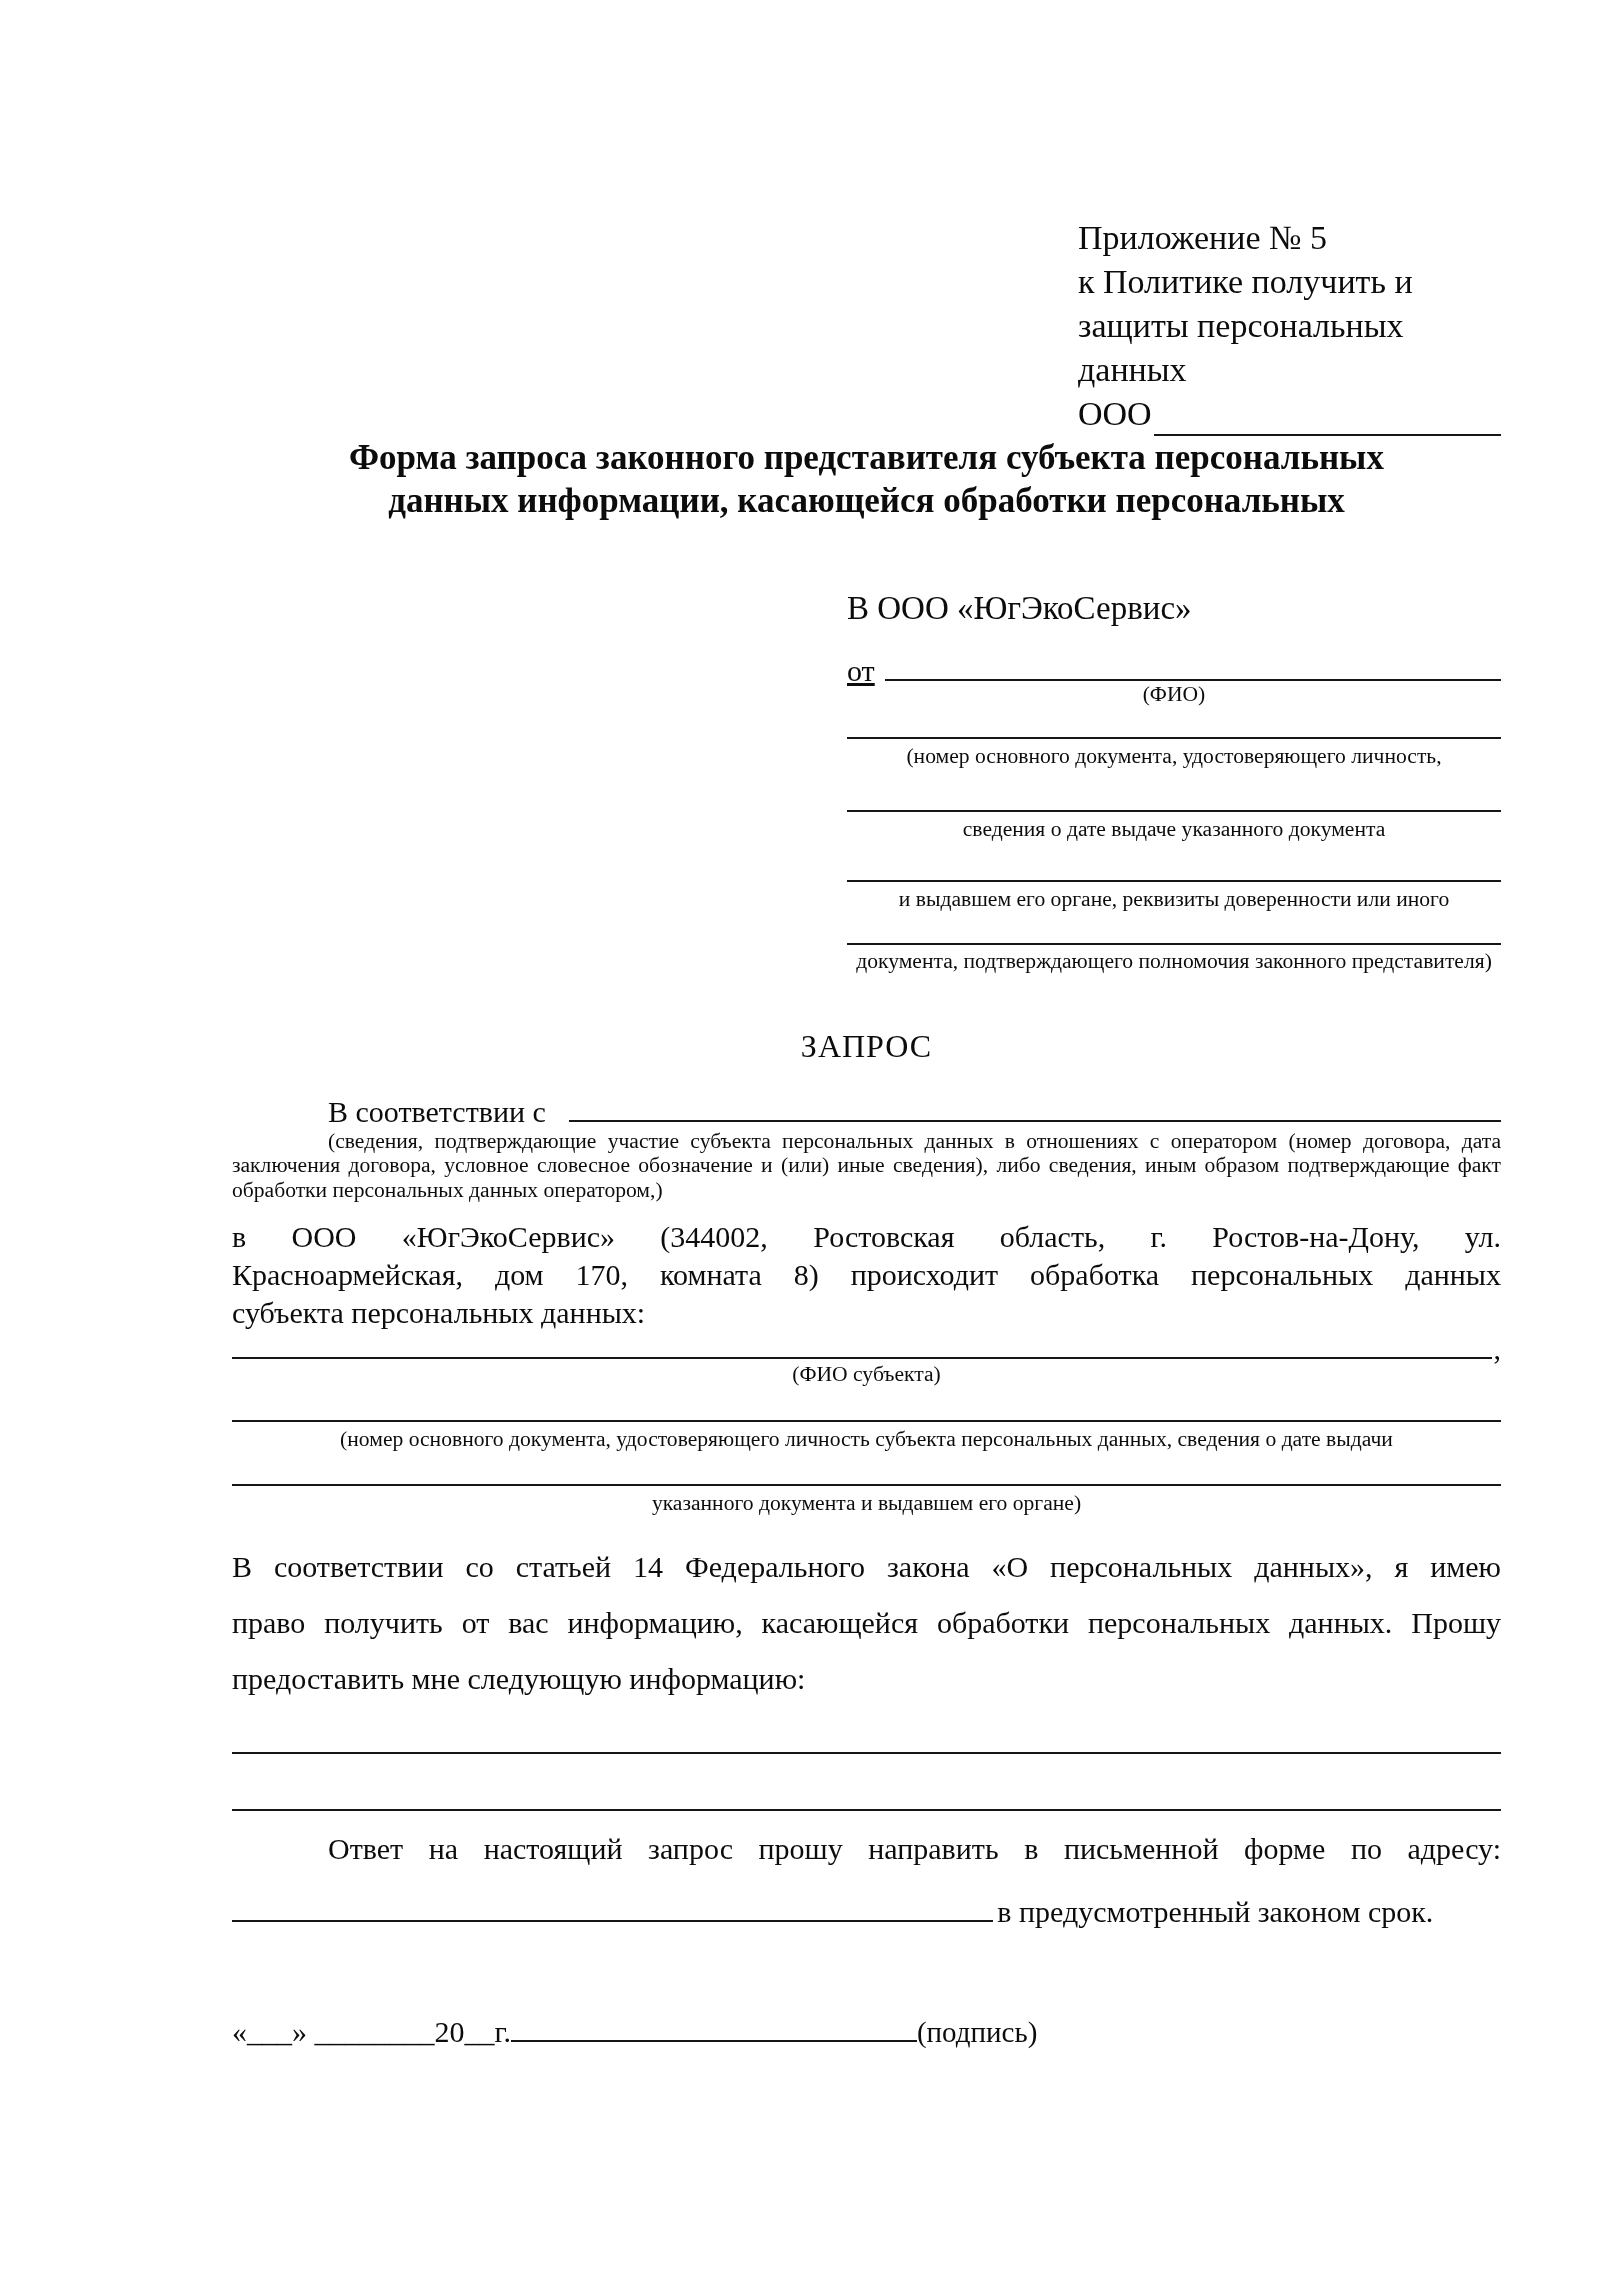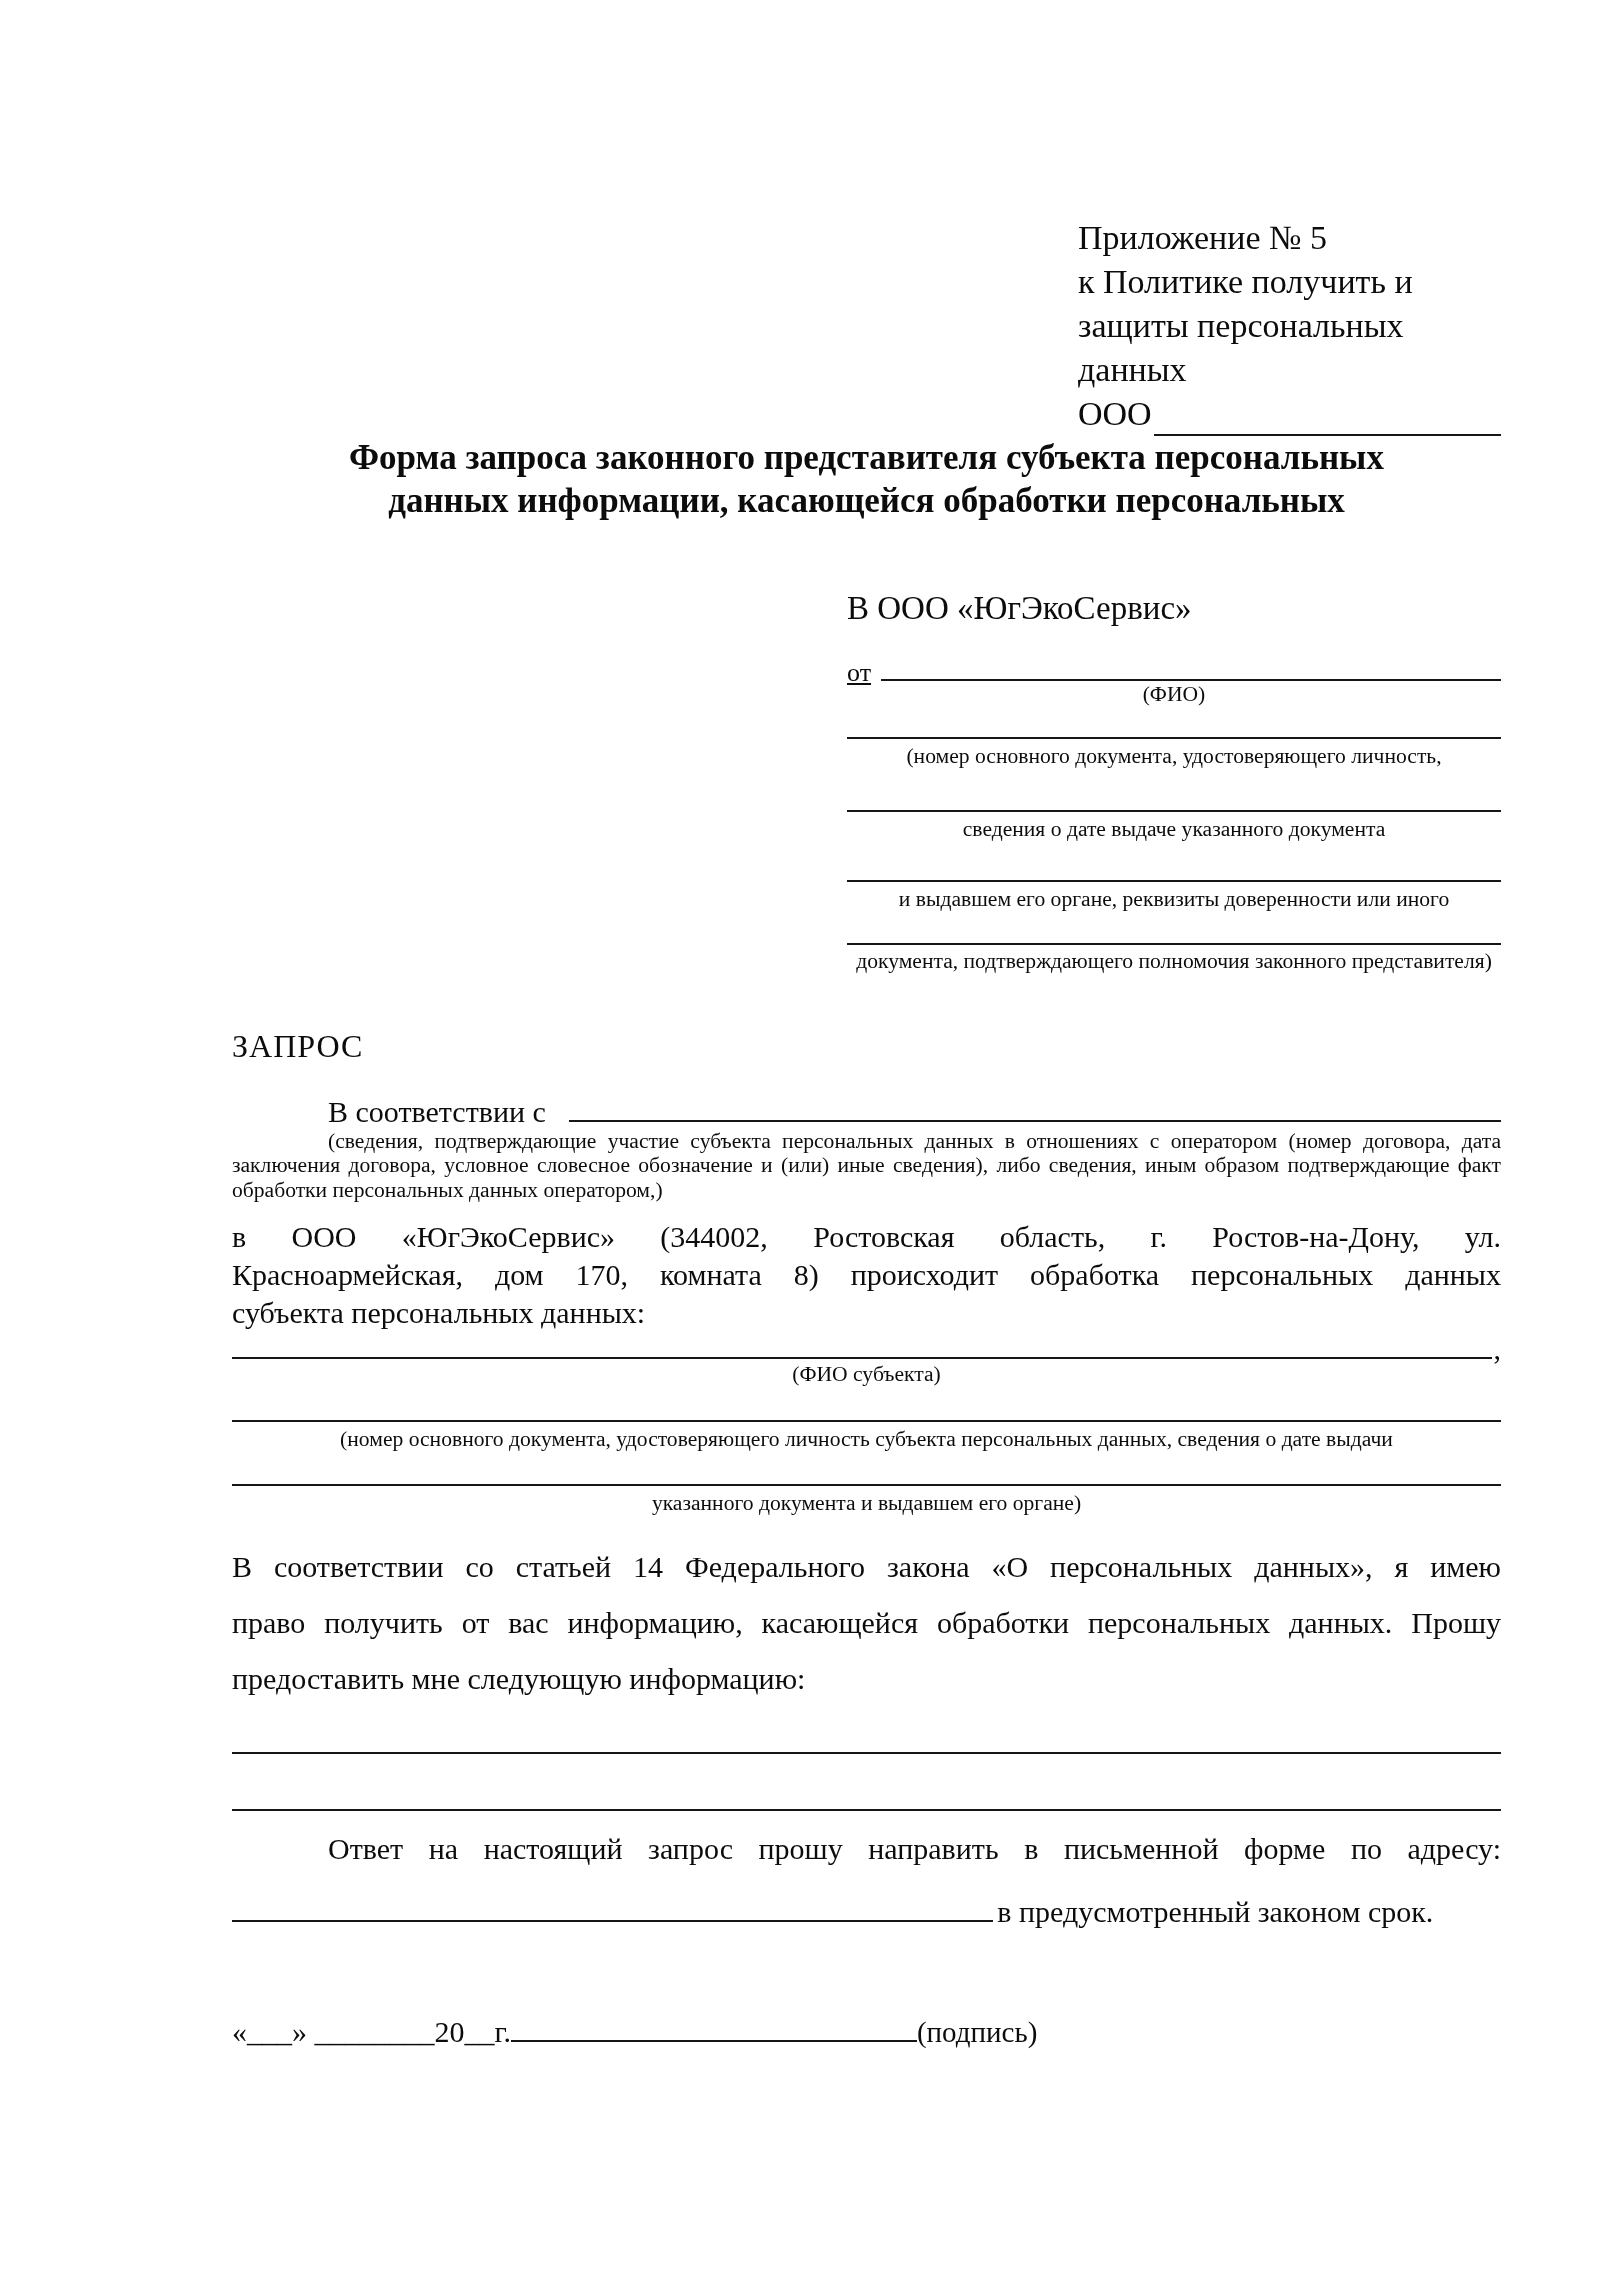--- a/index.html
+++ b/index.html
@@ -21,27 +21,27 @@
 
   
   .doc-title {
     margin-top: 0; font-size: 35px; font-weight: bold;
     line-height: 43px; text-align: center;
   }
 
   
   .addressee { width: 654px; margin-left: auto; margin-top: 67px; }
   .addr-to { font-size: 33px; line-height: 39px; }
-  .from-row { display: flex; align-items: baseline; margin-top: 25.5px; height: 25.5px; font-size: 26px; text-decoration: underline; }
+  .from-row { display: flex; align-items: baseline; margin-top: 25.5px; height: 25.5px; font-size: 30px; text-decoration: underline; }
   .from-row .fill { margin-left: 9.8px; height: 25.5px; }
   .cap { font-size: 21.6px; line-height: 23.5px; text-align: center; margin-top: 5.9px; }
   .cap-fio { margin-top: 3.9px; }
   .b1 { height: 31px; } .b2 { height: 41px; } .b3 { height: 39px; } .b4 { height: 31px; }
 
-  .zapros { margin-top: 59px; font-size: 32px; line-height: 27.4px; letter-spacing: 1px; }
+  .zapros { margin-top: 59px; font-size: 32px; line-height: 27.4px; text-align: center; letter-spacing: 1px; }
 
   .accord-row { display: flex; align-items: baseline; margin-top: 35px; height: 23.5px; font-size: 30px; padding-left: 96px; gap: 11px; }
   .accord-row .fill { margin-left: 11.8px; height: 23.5px; }
 
   .note { margin-top: 9.8px; font-size: 21.6px; line-height: 24.5px; }
   .note .jl { text-align: justify; text-align-last: justify; }
   .note .indent { padding-left: 96px; }
   .note .last { text-align: left; }
 
   .body-par { font-size: 30px; }

